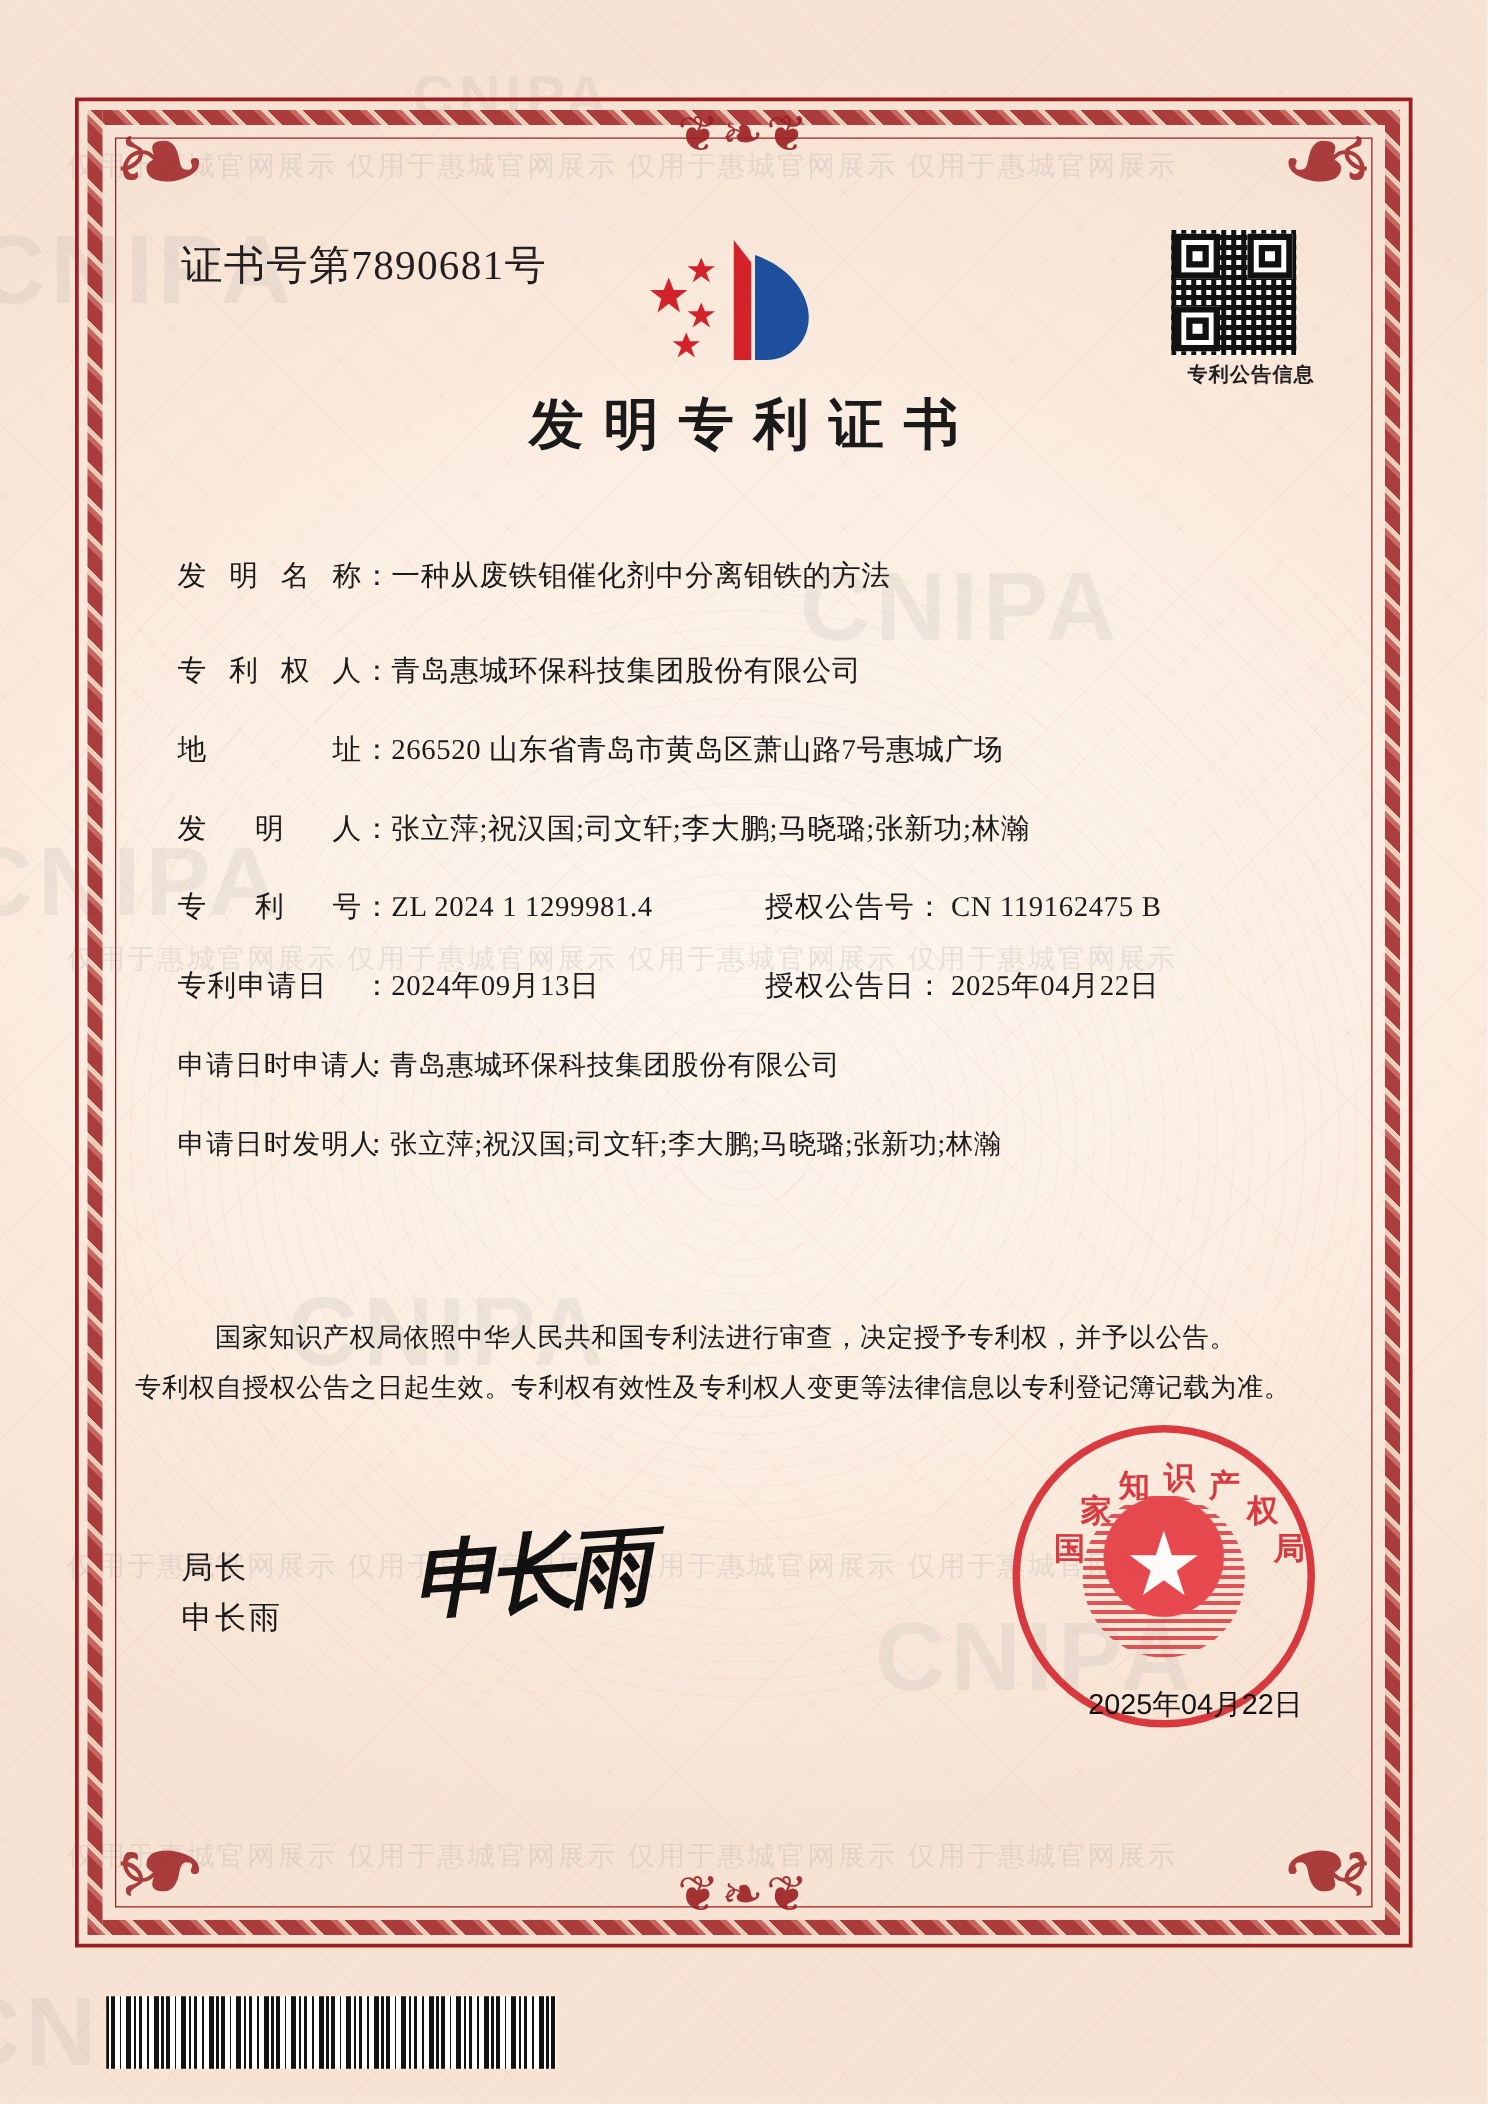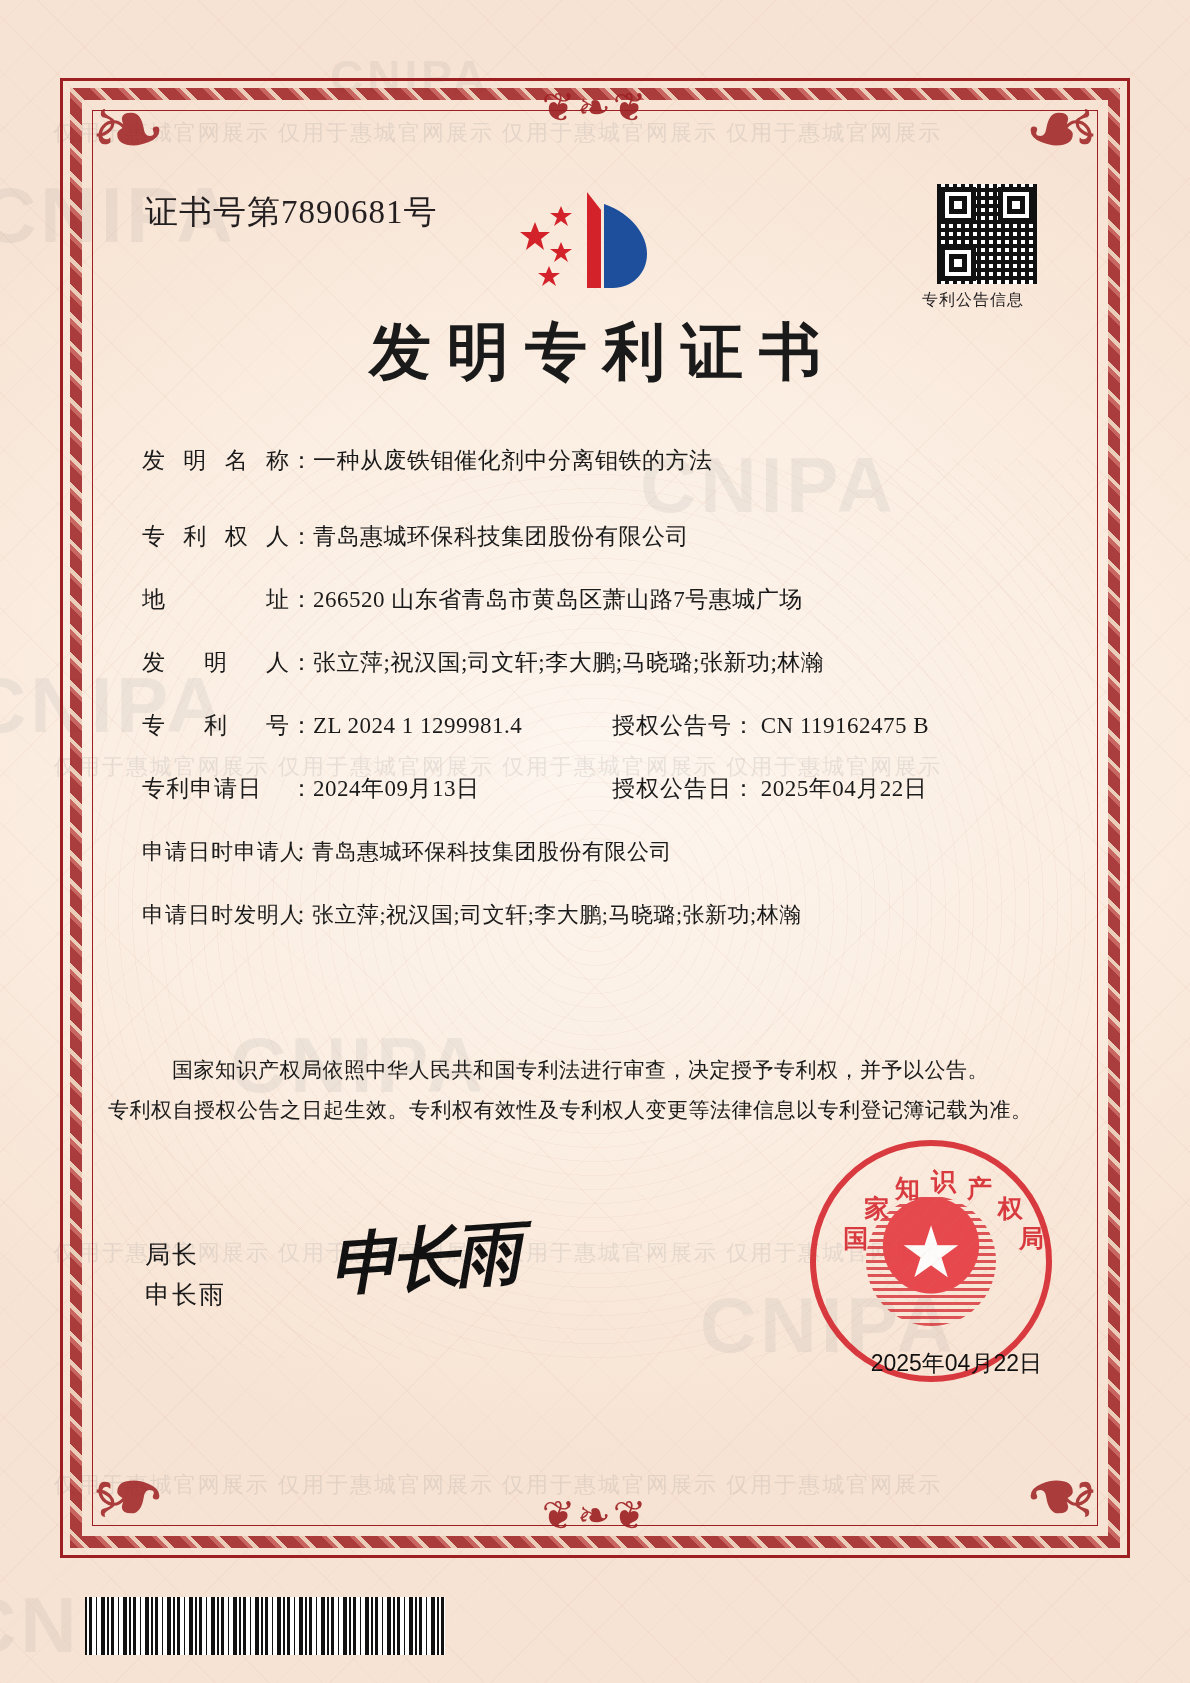--- a/index.html
+++ b/index.html
@@ -169,21 +169,22 @@
     width: 180px;
     height: 115px;
   }
 
   
   .qr-wrap {
     position: absolute;
     right: 18px;
     top: 24px;
     width: 130px;
-    text-align: left;
+    text-align: right;
+    font-weight: bold;
   }
   .qr {
     width: 100px;
     height: 100px;
     margin: 0 auto;
     background-color: #ffffff;
     background-image:
       repeating-linear-gradient(90deg, #111 0 4px, transparent 4px 8px),
       repeating-linear-gradient(0deg, #111 0 4px, transparent 4px 8px);
     background-size: 8px 8px, 8px 8px;
@@ -207,21 +208,21 @@
     letter-spacing: 1px;
   }
 
   .title {
     position: absolute;
     left: 0;
     top: 150px;
     width: 950px;
     text-align: center;
     font-family: "Liberation Serif", serif;
-    font-size: 62px;
+    font-size: 44px;
     font-weight: bold;
     letter-spacing: 16px;
     color: #1a1a1a;
     text-indent: 16px;
   }
 
   .fields {
     position: absolute;
     left: 22px;
     top: 285px;

